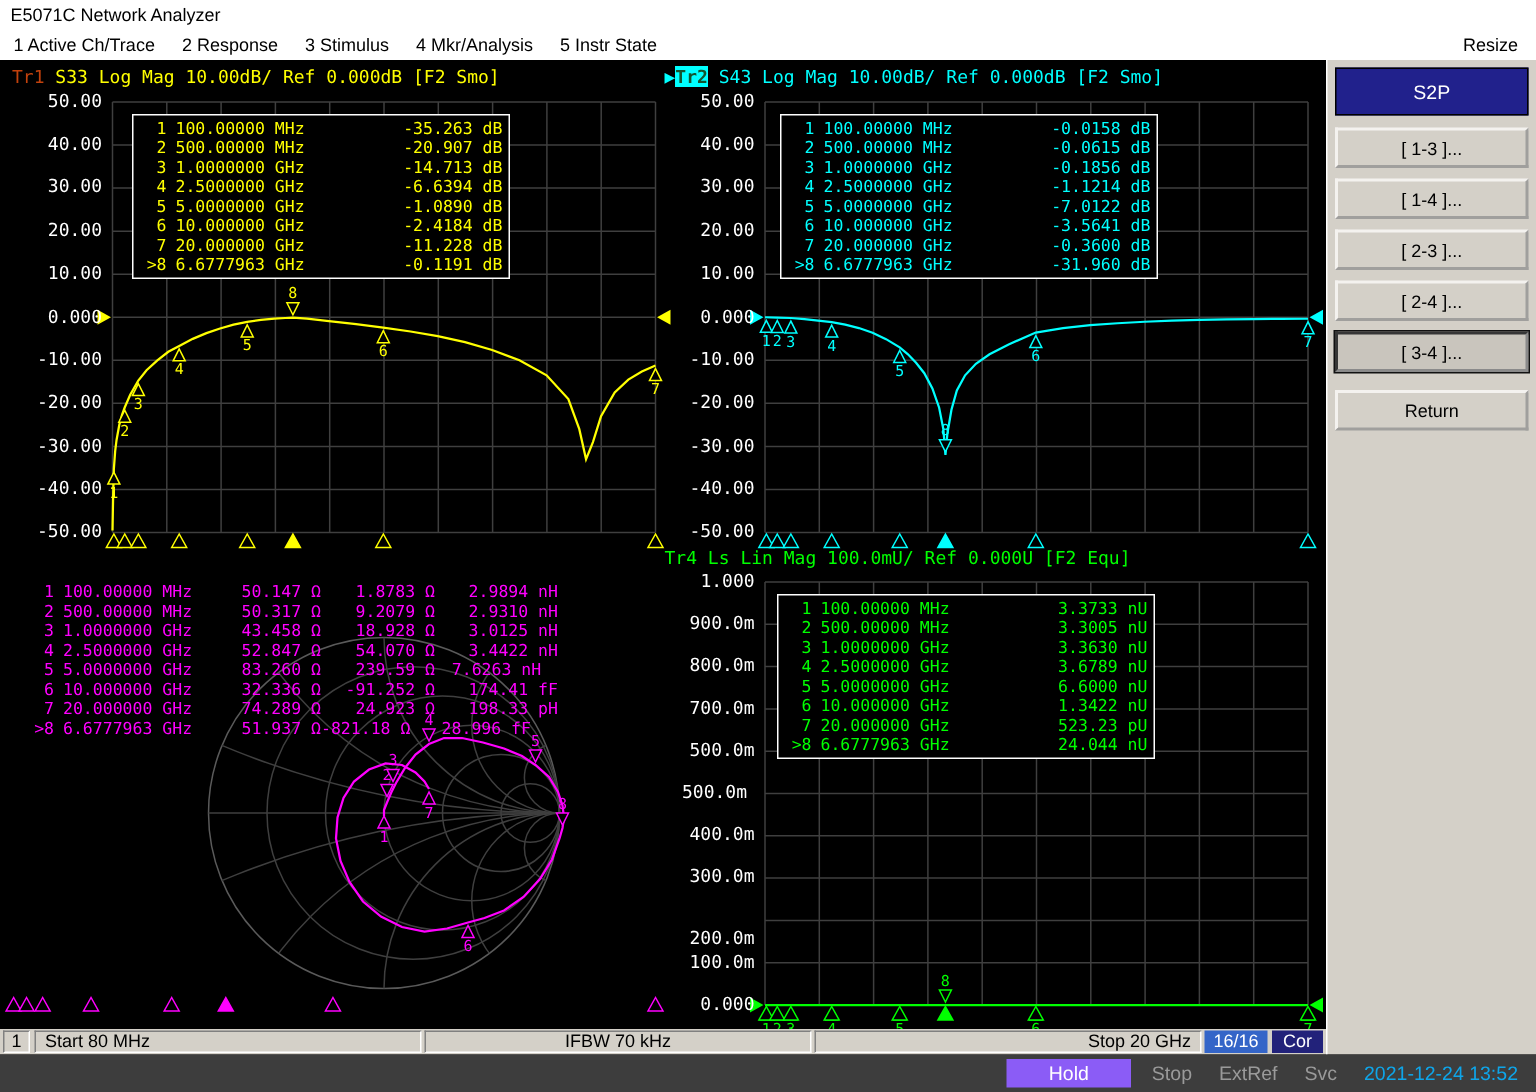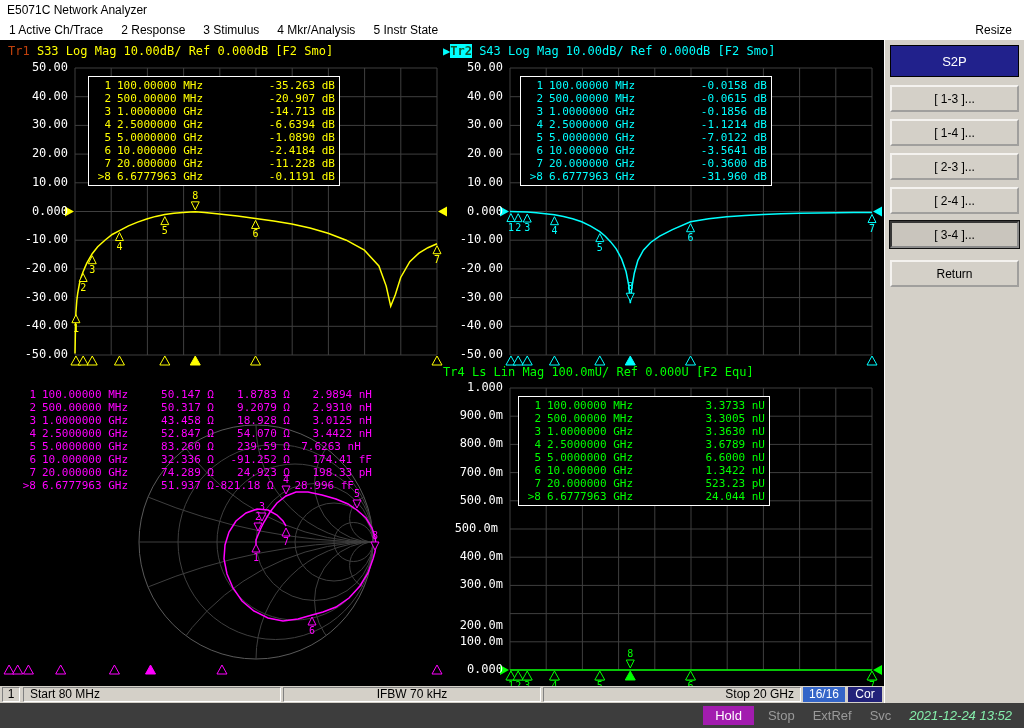--- a/index.html
+++ b/index.html
@@ -40,23 +40,23 @@
          text-align:center;line-height:13px;background:#d4d0c8;}
   .sb-seg{flex:1;margin:1px 1px;border:1px solid;border-color:#808080 #fff #fff #808080;
           padding:0 6px;line-height:13px;white-space:nowrap;}
   .sb-ifbw{text-align:center;}
   .sb-stop{text-align:right;}
   .sb-pts{width:42px;margin:1px 1px;background:#3465c8;color:#fff;text-align:center;line-height:15px;}
   .sb-cor{width:34px;margin:1px 2px;background:#22227a;color:#fff;text-align:center;line-height:15px;}
   .bottombar{position:absolute;left:0;top:703px;width:1024px;height:25px;background:#3d3d3d;display:flex;
              align-items:center;justify-content:flex-end;gap:10px;padding-right:8px;box-sizing:border-box;
              font-size:13px;}
-  .bb-hold{background:#a21caf;color:#fff;padding:2px 12px;}
+  .bb-hold{background:#8b5cf6;color:#fff;padding:2px 28px;}
   .bb-dim{color:#9a9a9a;padding:2px 4px;}
-  .bb-time{color:#86efac;padding:2px 4px;font-style:italic;}
+  .bb-time{color:#0ea5e9;padding:2px 4px;}
 </style>
 </head>
 <body>
 
 <div class="titlebar">E5071C Network Analyzer</div>
 
 <div class="menubar">
   <div id="menu-items">
       <div class="menu-item">1 Active Ch/Trace</div>
       <div class="menu-item">2 Response</div>

